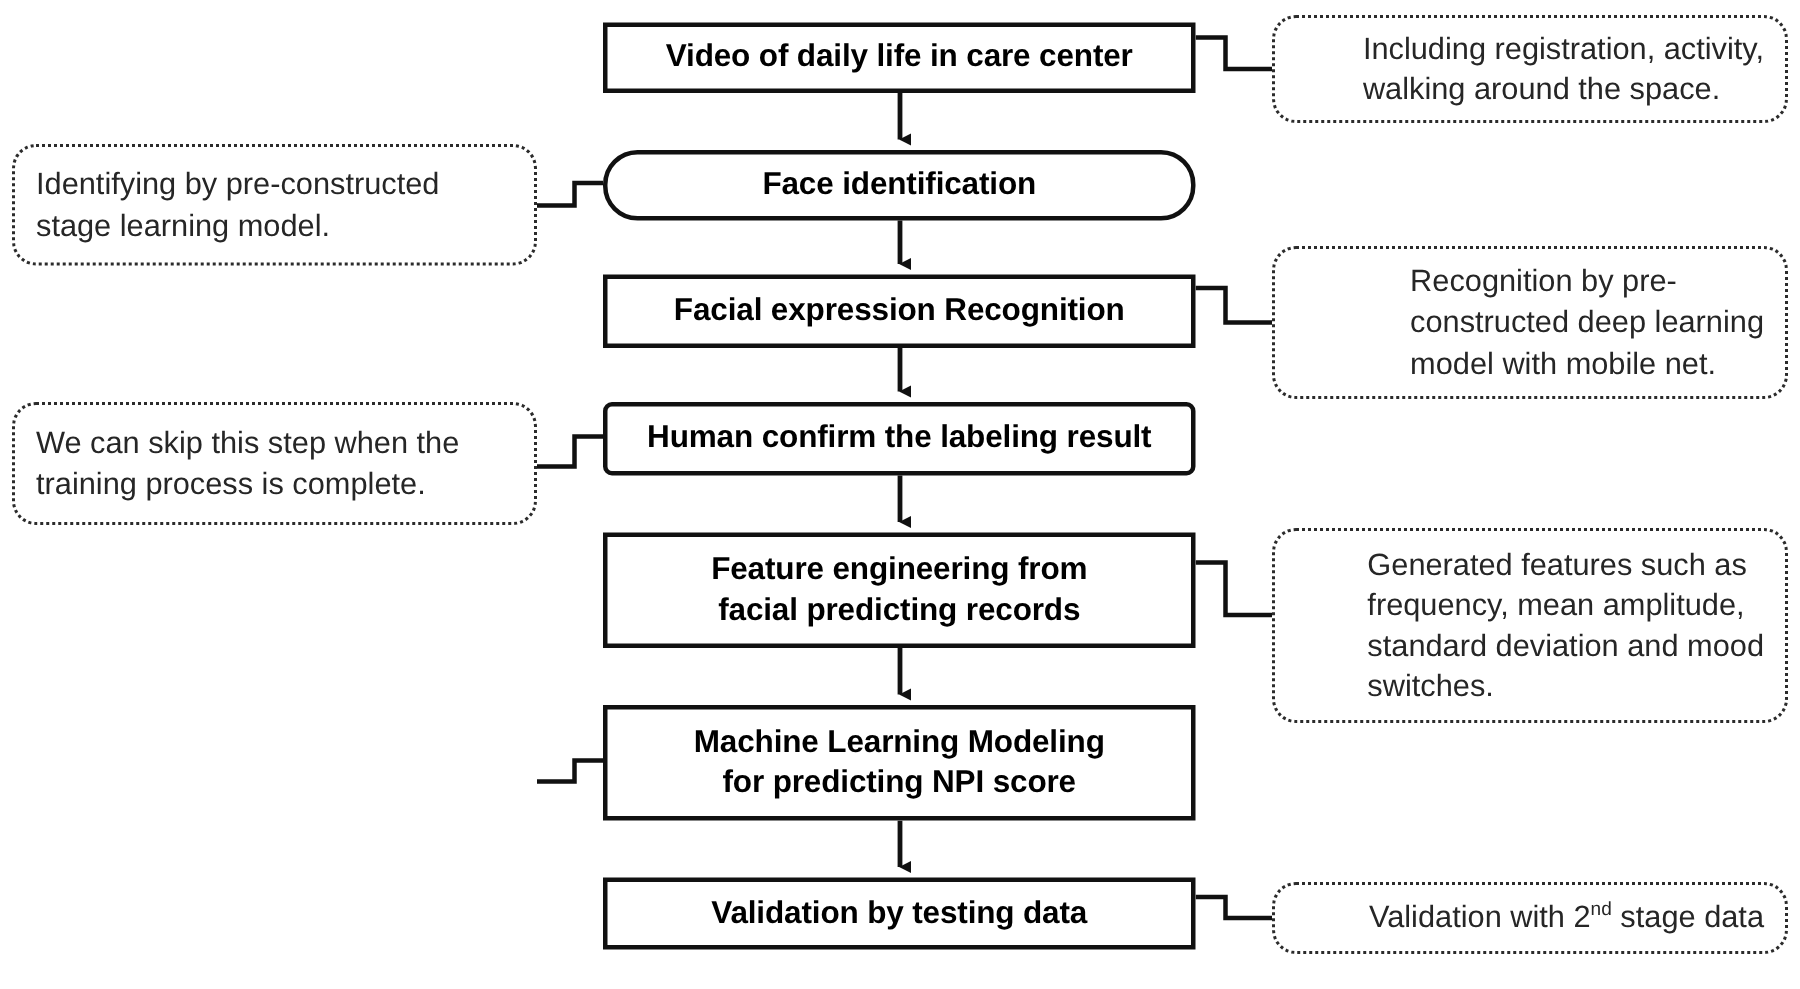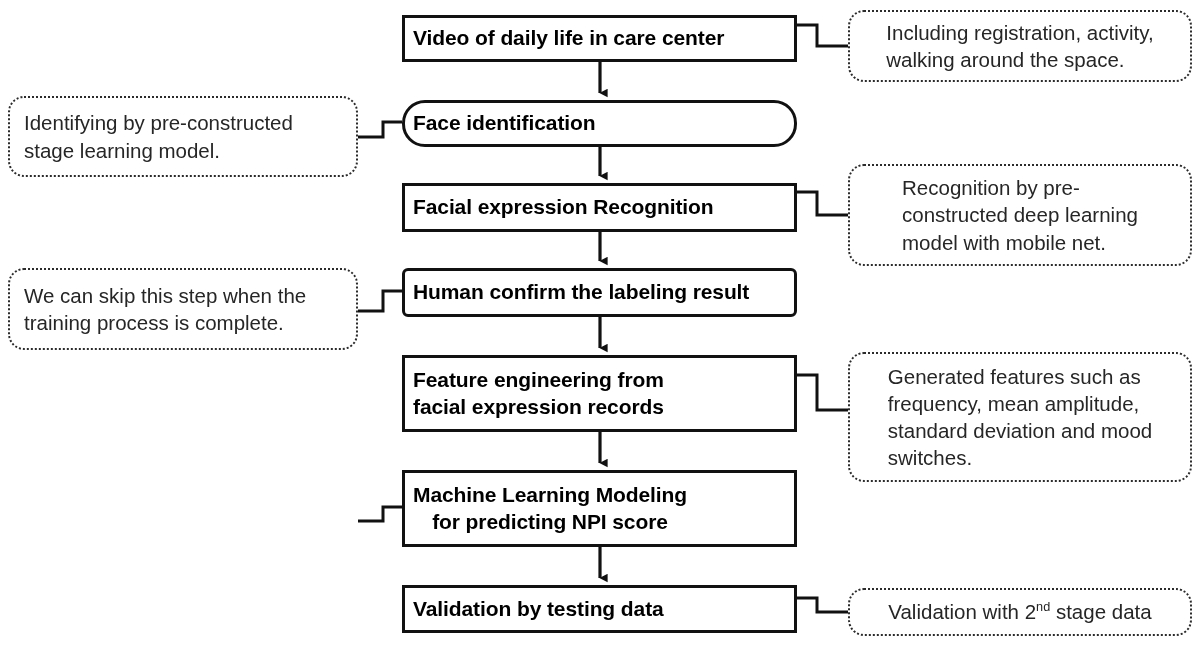--- a/index.html
+++ b/index.html
@@ -24,21 +24,21 @@
   }
 
   
   .proc-box {
     position: absolute;
     box-sizing: border-box;
     border: 3px solid #111111;
     background: #ffffff;
     display: flex;
     align-items: center;
-    justify-content: flex-start;
+    justify-content: center;
     text-align: center;
     font-weight: bold;
     font-size: 21px;
     line-height: 1.25;
     letter-spacing: -0.1px;
     color: #000000;
     padding: 2px 8px;
   }
   .proc-box .ptext { display: block; }
 
@@ -50,21 +50,21 @@
     border-radius: 16px;
     background: #ffffff;
     display: flex;
     align-items: center;
     font-size: 20.5px;
     line-height: 1.32;
     color: #262626;
     padding: 6px 14px;
   }
   .note-box.note-left  { justify-content: flex-start; }
-  .note-box.note-right { justify-content: center; }
+  .note-box.note-right { justify-content: flex-end; }
   .note-box .ntext { display: block; }
   sup {
     font-size: 0.62em;
     vertical-align: super;
     line-height: 0;
   }
 
   
   #wires {
     position: absolute;
@@ -120,21 +120,21 @@
     <span class="ptext">Facial expression Recognition</span>
   </div>
 
   <div class="proc-box" style="left:402px; top:268px; width:395px; height:49px;border-radius:6px;">
     <span class="ptext">Human confirm the labeling result</span>
   </div>
 
   <div class="proc-box" style="left:402px; top:355px; width:395px; height:77px;">
     <span>
       <span class="ptext">Feature engineering from</span>
-      <span class="ptext">facial expression records</span>
+      <span class="ptext">facial predicting records</span>
     </span>
   </div>
 
   <div class="proc-box" style="left:402px; top:470px; width:395px; height:77px;">
     <span>
       <span class="ptext">Machine Learning Modeling</span>
       <span class="ptext">for predicting NPI score</span>
     </span>
   </div>
 

